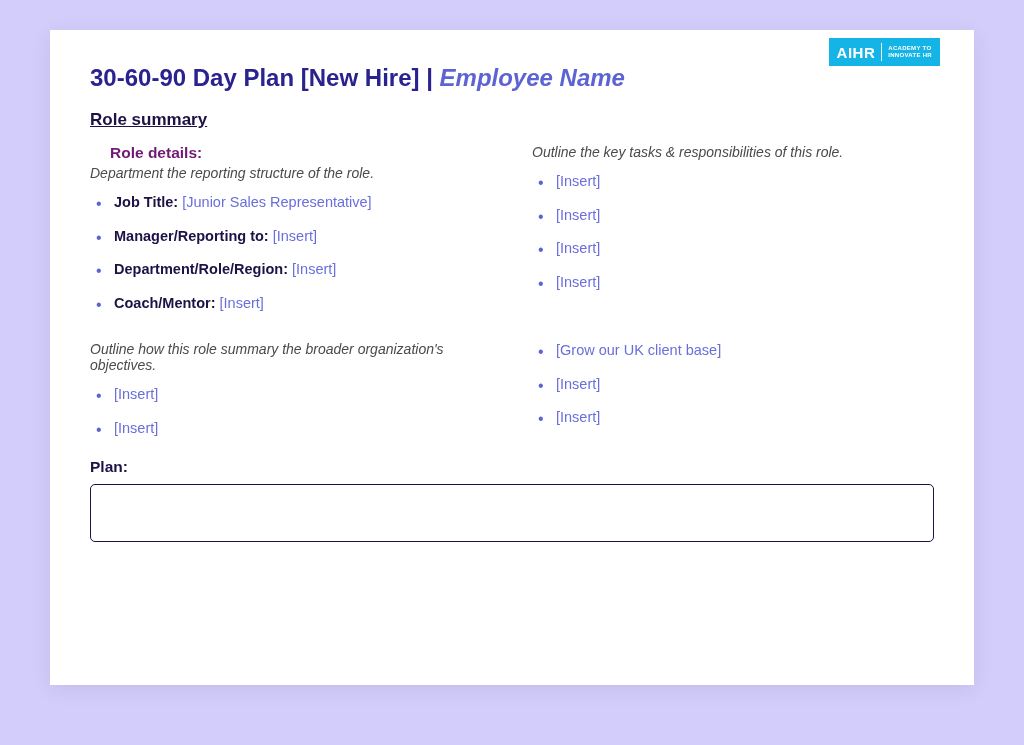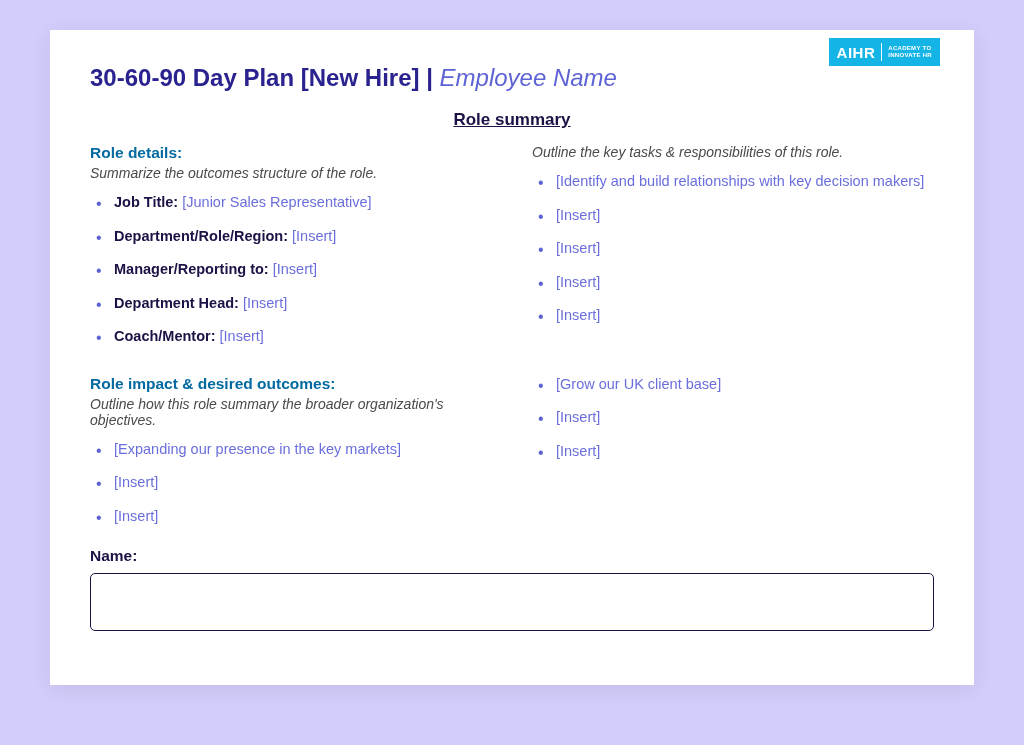--- a/index.html
+++ b/index.html
@@ -38,40 +38,40 @@
   .logo-sub { font-size: 6px; line-height: 1.1; font-weight:600; letter-spacing:0.3px; }
   h1 {
     color: #2a238f;
     font-size: 24px;
     font-weight: 800;
     margin-bottom: 18px;
   }
   h1 .employee {
     color: #5e63d4;
     font-style: italic;
-    font-weight: 400;
+    font-weight: 700;
   }
   .section-title {
     color: #1d1145;
     font-size: 17px;
     font-weight: 800;
     text-decoration: underline;
     margin-bottom: 14px;
-    text-align: center;
   }
   .columns {
     display: flex;
     gap: 40px;
   }
   .col { flex: 1; }
   .block-title {
-    color: #0369a1;
+    color: #701a75;
     font-size: 15.5px;
     font-weight: 800;
     margin-bottom: 3px;
+    margin-left: 20px;
   }
   .block-desc {
     color: #4a4a4a;
     font-style: italic;
     font-size: 14px;
     margin-bottom: 12px;
   }
   ul { list-style: none; padding-left: 24px; }
   li {
     position: relative;
@@ -124,60 +124,56 @@
 
   <h1>
     <span>30-60-90 Day Plan [New Hire] | </span><span class="employee">Employee Name</span>
   </h1>
 
   <div class="section-title">Role summary</div>
 
   <div class="columns">
     <div class="col">
       <div class="block-title">Role details:</div>
-      <div class="block-desc">Summarize the outcomes structure of the role.</div>
+      <div class="block-desc">Department the reporting structure of the role.</div>
       <ul>
         <li><span class="label">Job Title: </span><span class="value">[Junior Sales Representative]</span></li>
+        <li><span class="label">Manager/Reporting to: </span><span class="value">[Insert]</span></li>
         <li><span class="label">Department/Role/Region: </span><span class="value">[Insert]</span></li>
-        <li><span class="label">Manager/Reporting to: </span><span class="value">[Insert]</span></li>
-        <li><span class="label">Department Head: </span><span class="value">[Insert]</span></li>
         <li><span class="label">Coach/Mentor: </span><span class="value">[Insert]</span></li>
       </ul>
     </div>
 
     <div class="col">
       <div class="block-desc">Outline the key tasks &amp; responsibilities of this role.</div>
       <ul>
-        <li class="placeholder">[Identify and build relationships with key decision makers]</li>
         <li class="placeholder">[Insert]</li>
         <li class="placeholder">[Insert]</li>
         <li class="placeholder">[Insert]</li>
         <li class="placeholder">[Insert]</li>
       </ul>
     </div>
   </div>
 
   <div class="spacer"></div>
 
   <div class="columns">
     <div class="col">
-      <div class="block-title">Role impact &amp; desired outcomes:</div>
       <div class="block-desc">Outline how this role summary the broader organization's objectives.</div>
       <ul>
-        <li class="placeholder">[Expanding our presence in the key markets]</li>
         <li class="placeholder">[Insert]</li>
         <li class="placeholder">[Insert]</li>
       </ul>
     </div>
 
     <div class="col">
       <ul>
         <li class="placeholder">[Grow our UK client base]</li>
         <li class="placeholder">[Insert]</li>
         <li class="placeholder">[Insert]</li>
       </ul>
     </div>
   </div>
 
-  <div class="notes-label">Name:</div>
+  <div class="notes-label">Plan:</div>
   <textarea class="notes-box" value="" style=""></textarea>
 
 </div>
 
 </body></html>

